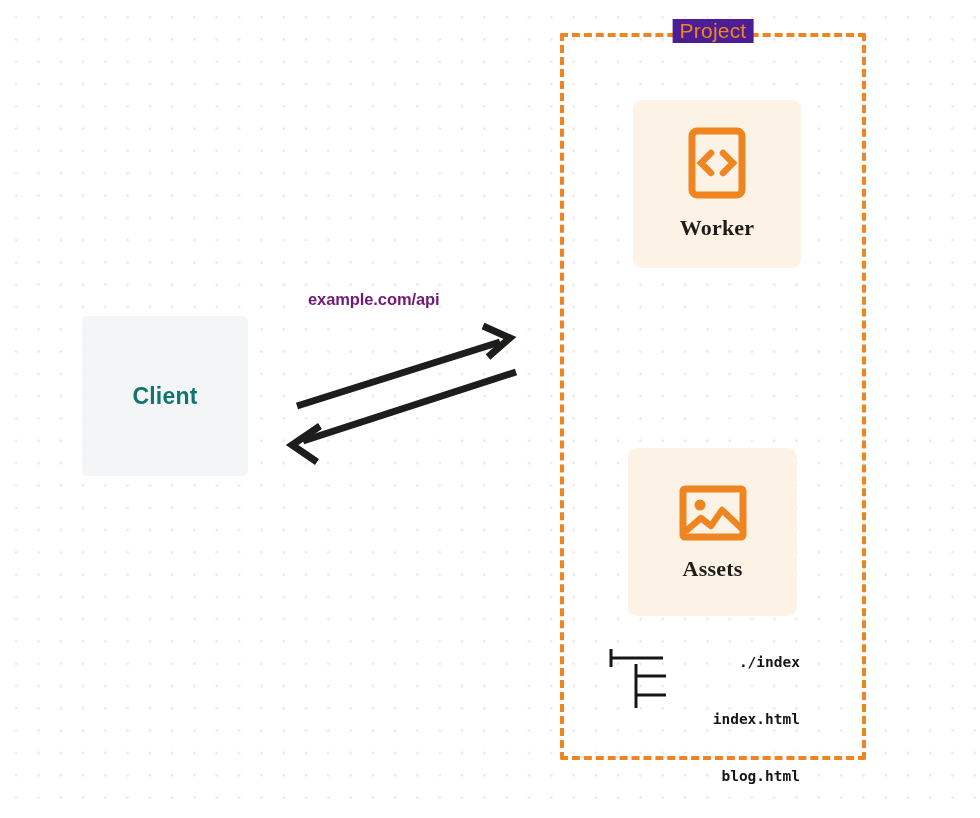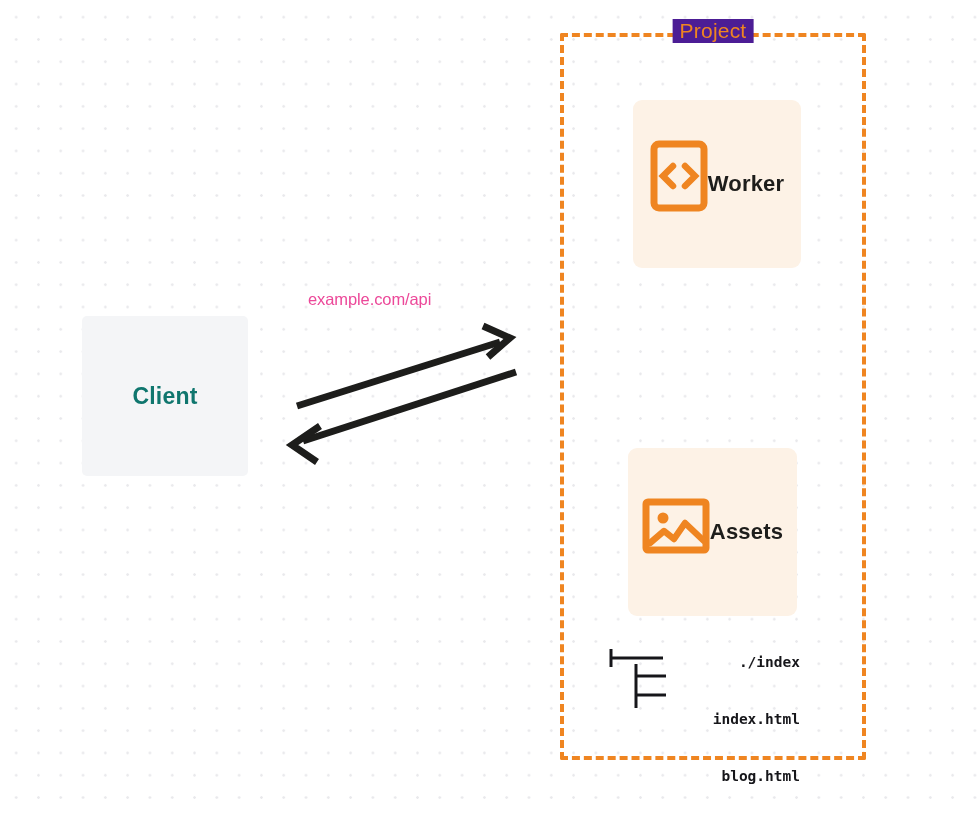--- a/index.html
+++ b/index.html
@@ -47,22 +47,22 @@
     position: absolute;
     left: 0; top: 0;
     width: 980px; height: 818px;
     pointer-events: none;
   }
   .edge-label {
     position: absolute;
     left: 308px;
     top: 290px;
     font-size: 16.5px;
-    font-weight: normal;
-    color: #ec4899;
+    font-weight: bold;
+    color: #701a75;
     letter-spacing: -0.1px;
     white-space: nowrap;
   }
 
   
   .project-box {
     position: absolute;
     left: 560px;
     top: 33px;
     width: 306px;
@@ -89,23 +89,24 @@
     letter-spacing: .2px;
     white-space: nowrap;
   }
 
   
   .card {
     position: absolute;
     background: #fdf2e6;
     border-radius: 9px;
     display: flex;
-    flex-direction: row;
+    flex-direction: column;
     align-items: center;
     justify-content: center;
+    font-family: Liberation Serif, serif;
   }
   .card-worker {
     left: 73px;
     top: 67px;
     width: 168px;
     height: 168px;
   }
   .card-assets {
     left: 68px;
     top: 415px;

